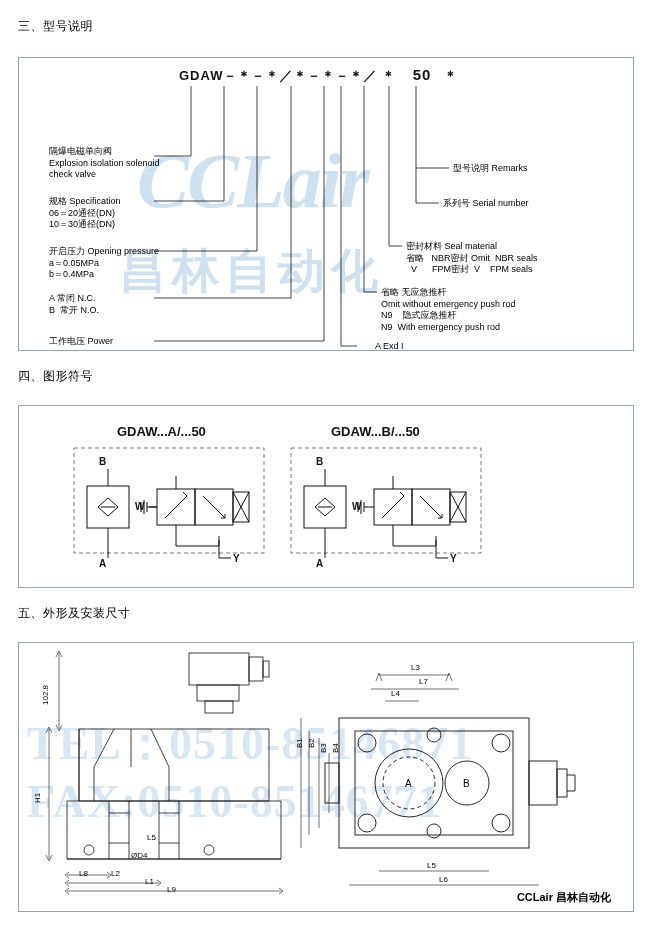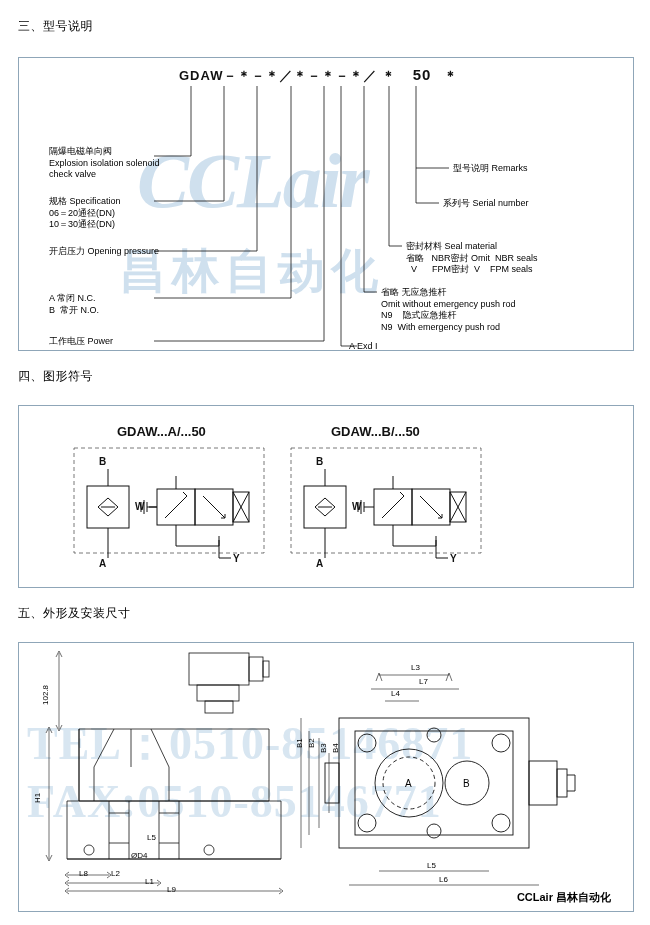--- a/index.html
+++ b/index.html
@@ -178,20 +178,22 @@
       <div style="white-space:pre;">Explosion isolation solenoid
 check valve</div>
     </div>
     <div class="desc" style="left:30px; top:138px;">
       <div>规格 Specification</div>
       <div style="white-space:pre;">06＝20通径(DN)
 10＝30通径(DN)</div>
     </div>
     <div class="desc" style="left:30px; top:188px;">
       <div>开启压力 Opening pressure</div>
+      <div style="white-space:pre;">a＝0.05MPa
+b＝0.4MPa</div>
     </div>
     <div class="desc" style="left:30px; top:235px;">
       <div>A  常闭 N.C.</div>
       <div style="white-space:pre;">B  常开 N.O.</div>
     </div>
     <div class="desc" style="left:30px; top:278px;">
       <div>工作电压 Power</div>
       <div style="white-space:pre;">D24  DC 24V
 B127  AC127V 本整 Rectified
 B220  AC220V 本整 Rectified</div>
@@ -207,21 +209,21 @@
       <div>密封材料 Seal material</div>
       <div style="white-space:pre;">省略   NBR密封 Omit  NBR seals
   V      FPM密封  V    FPM seals</div>
     </div>
     <div class="desc" style="left:362px; top:229px;">
       <div>省略   无应急推杆</div>
       <div style="white-space:pre;">Omit without emergency push rod
 N9    隐式应急推杆
 N9  With emergency push rod</div>
     </div>
-    <div class="desc" style="left:330px; top:283px;">
+    <div class="desc" style="left:356px; top:283px;">
       <div>A  Exd I</div>
 
     </div>
   </div>
 
   <div class="section-title" style="left:18px; top:368px;">四、图形符号</div>
 
   <div class="panel" id="symbol-panel">
 
     <div class="sym-title" style="left:98px; top:18px;">GDAW...A/...50</div>

